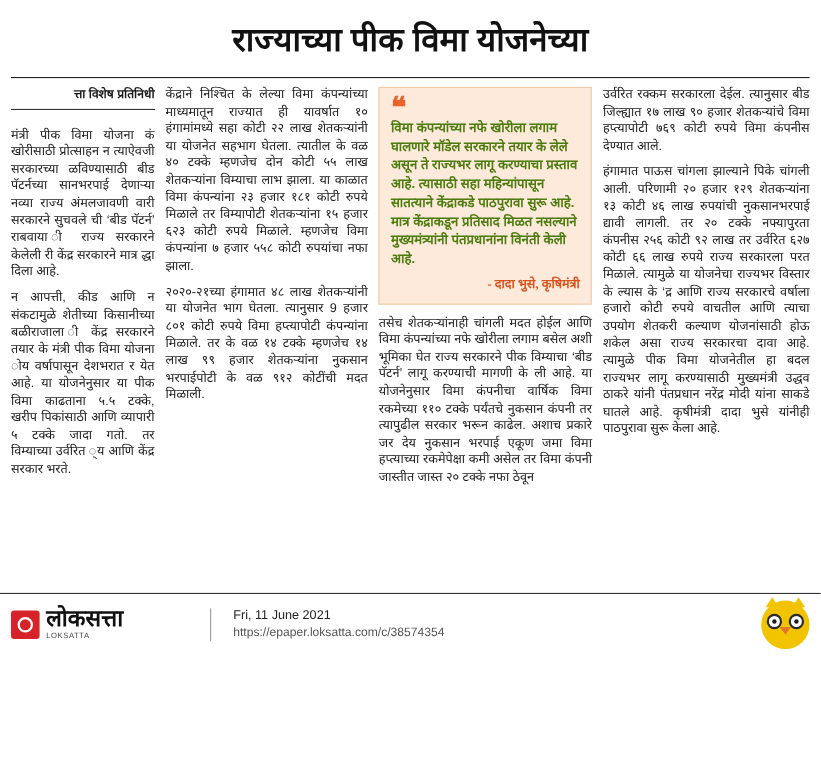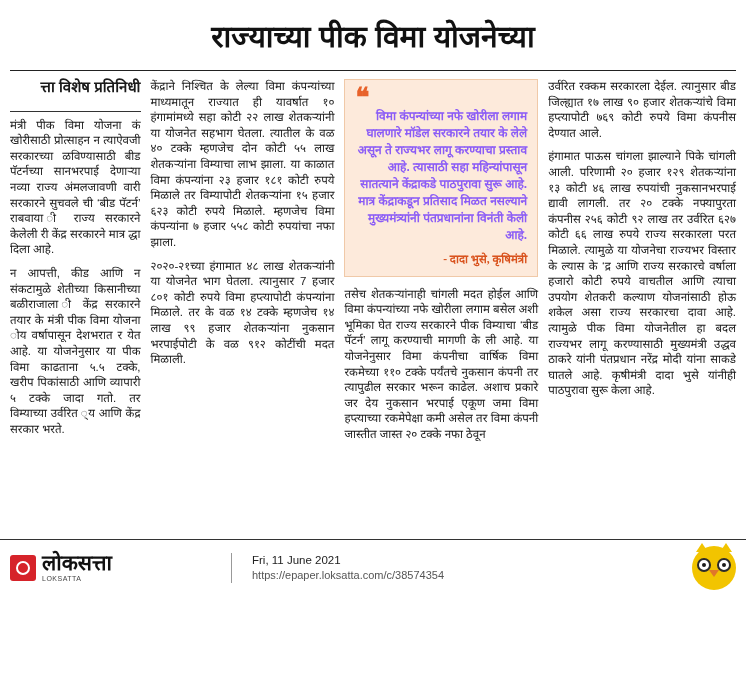--- a/index.html
+++ b/index.html
@@ -64,25 +64,25 @@
     color: #1a1a1a;
     position: relative;
   }
   .col.c0 { width: 132px; }
   .col.c1 { width: 186px; }
   .col.c2 { width: 196px; }
   .col.c3 { width: 190px; }
 
   .byline {
     font-weight: bold;
-    font-size: 15px;
+    font-size: 11px;
     text-align: right;
     border-bottom: 1.2px solid #333;
-    padding-bottom: 16px;
-    margin-bottom: 6px;
+    padding-bottom: 4px;
+    margin-bottom: 16px;
   }
 
   .col p {
     margin: 0 0 8px 0;
   }
 
   .fade-left {
     
     margin-left: -14px;
   }
@@ -101,23 +101,23 @@
     font-weight: bold;
     line-height: 16px;
     font-family: "Liberation Serif", serif;
     display: block;
     margin-bottom: 2px;
   }
   .quote-text {
     font-size: 12px;
     line-height: 17px;
     font-weight: bold;
-    color: #8b5cf6;
+    color: #4d7c0f;
     margin: 0;
-    text-align: right;
+    text-align: left;
   }
   .quote-attrib {
     margin-top: 6px;
     text-align: right;
     color: #d9531e;
     font-weight: bold;
     font-size: 11.5px;
     font-family: Liberation Serif, serif;
   }
 
@@ -126,21 +126,20 @@
     position: absolute;
     left: 0;
     bottom: 0;
     width: 746px;
     height: 56px;
     border-top: 1.5px solid #333;
     box-sizing: border-box;
     display: flex;
     align-items: center;
     padding: 0 10px;
-    gap: 40px;
   }
   .masthead {
     display: flex;
     align-items: center;
     gap: 6px;
     width: 175px;
     flex: none;
   }
   .masthead-mark {
     width: 26px;
@@ -249,21 +248,21 @@
   <div class="columns">
 
     <div class="col c0">
       <div class="byline">त्ता विशेष प्रतिनिधी</div>
       <p class="fade-left">मंत्री पीक विमा योजना कं खोरीसाठी प्रोत्साहन न त्याऐवजी सरकारच्या ळविण्यासाठी बीड पॅटर्नच्या सानभरपाई देणाऱ्या नव्या राज्य अंमलजावणी वारी सरकारने सुचवले ची ‘बीड पॅटर्न’ राबवाया ी राज्य सरकारने केलेली री केंद्र सरकारने मात्र द्धा दिला आहे.</p>
       <p class="fade-left">न आपत्ती, कीड आणि न संकटामुळे शेतीच्या किसानीच्या बळीराजाला ी केंद्र सरकारने तयार के मंत्री पीक विमा योजना ोय वर्षापासून देशभरात र येत आहे. या योजनेनुसार या पीक विमा काढताना ५.५ टक्के, खरीप पिकांसाठी आणि व्यापारी ५ टक्के जादा गतो. तर विम्याच्या उर्वरित ्य आणि केंद्र सरकार भरते.</p>
     </div>
 
     <div class="col c1">
       <p>केंद्राने निश्चित के लेल्या विमा कंपन्यांच्या माध्यमातून राज्यात ही यावर्षात १० हंगामांमध्ये सहा कोटी २२ लाख शेतकऱ्यांनी या योजनेत सहभाग घेतला. त्यातील के वळ ४० टक्के म्हणजेच दोन कोटी ५५ लाख शेतकऱ्यांना विम्याचा लाभ झाला. या काळात विमा कंपन्यांना २३ हजार १८१ कोटी रुपये मिळाले तर विम्यापोटी शेतकऱ्यांना १५ हजार ६२३ कोटी रुपये मिळाले. म्हणजेच विमा कंपन्यांना ७ हजार ५५८ कोटी रुपयांचा नफा झाला.</p>
-      <p>२०२०-२१च्या हंगामात ४८ लाख शेतकऱ्यांनी या योजनेत भाग घेतला. त्यानुसार 7 हजार ८०१ कोटी रुपये विमा हप्त्यापोटी कंपन्यांना मिळाले. तर के वळ १४ टक्के म्हणजेच १४ लाख ९९ हजार शेतकऱ्यांना नुकसान भरपाईपोटी के वळ ९१२ कोटींची मदत मिळाली.</p>
+      <p>२०२०-२१च्या हंगामात ४८ लाख शेतकऱ्यांनी या योजनेत भाग घेतला. त्यानुसार 9 हजार ८०१ कोटी रुपये विमा हप्त्यापोटी कंपन्यांना मिळाले. तर के वळ १४ टक्के म्हणजेच १४ लाख ९९ हजार शेतकऱ्यांना नुकसान भरपाईपोटी के वळ ९१२ कोटींची मदत मिळाली.</p>
     </div>
 
     <div class="col c2">
       <div class="quotebox">
         <span class="quote-mark">❝</span>
         <p class="quote-text">विमा कंपन्यांच्या नफे खोरीला लगाम घालणारे मॉडेल सरकारने तयार के लेले असून ते राज्यभर लागू करण्याचा प्रस्ताव आहे. त्यासाठी सहा महिन्यांपासून सातत्याने केंद्राकडे पाठपुरावा सुरू आहे. मात्र केंद्राकडून प्रतिसाद मिळत नसल्याने मुख्यमंत्र्यांनी पंतप्रधानांना विनंती केली आहे.</p>
         <div class="quote-attrib">- दादा भुसे, कृषिमंत्री</div>
       </div>
       <p>तसेच शेतकऱ्यांनाही चांगली मदत होईल आणि विमा कंपन्यांच्या नफे खोरीला लगाम बसेल अशी भूमिका घेत राज्य सरकारने पीक विम्याचा ‘बीड पॅटर्न’ लागू करण्याची मागणी के ली आहे. या योजनेनुसार विमा कंपनीचा वार्षिक विमा रकमेच्या ११० टक्के पर्यंतचे नुकसान कंपनी तर त्यापुढील सरकार भरून काढेल. अशाच प्रकारे जर देय नुकसान भरपाई एकूण जमा विमा हप्त्याच्या रकमेपेक्षा कमी असेल तर विमा कंपनी जास्तीत जास्त २० टक्के नफा ठेवून</p>
     </div>

